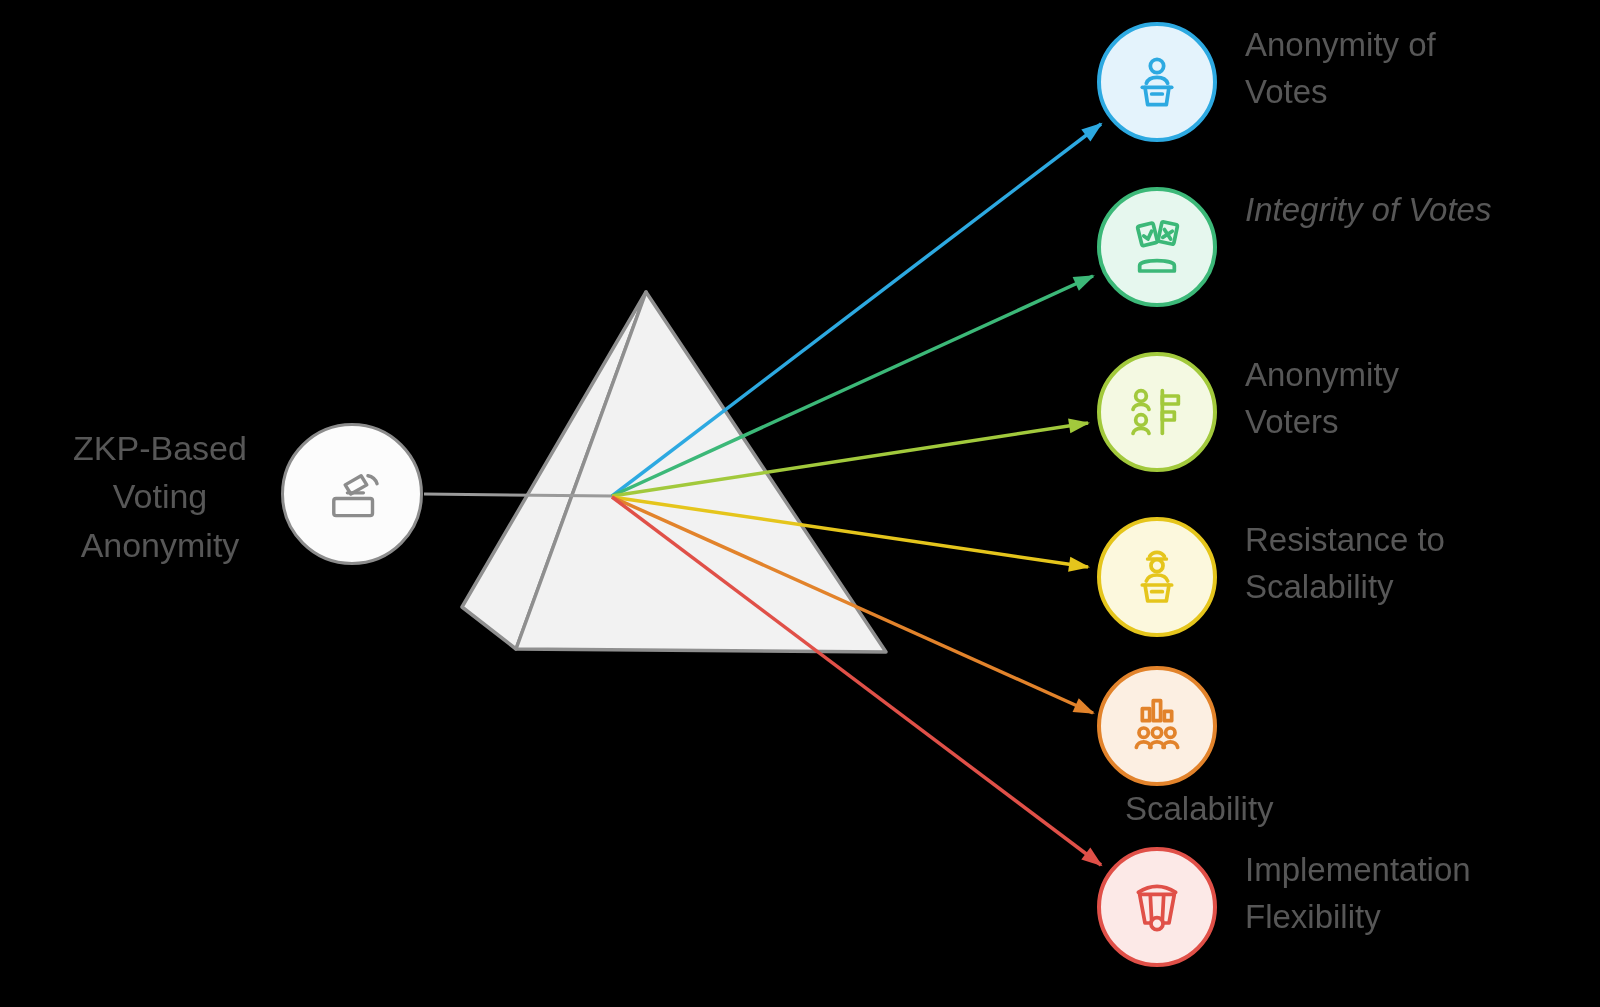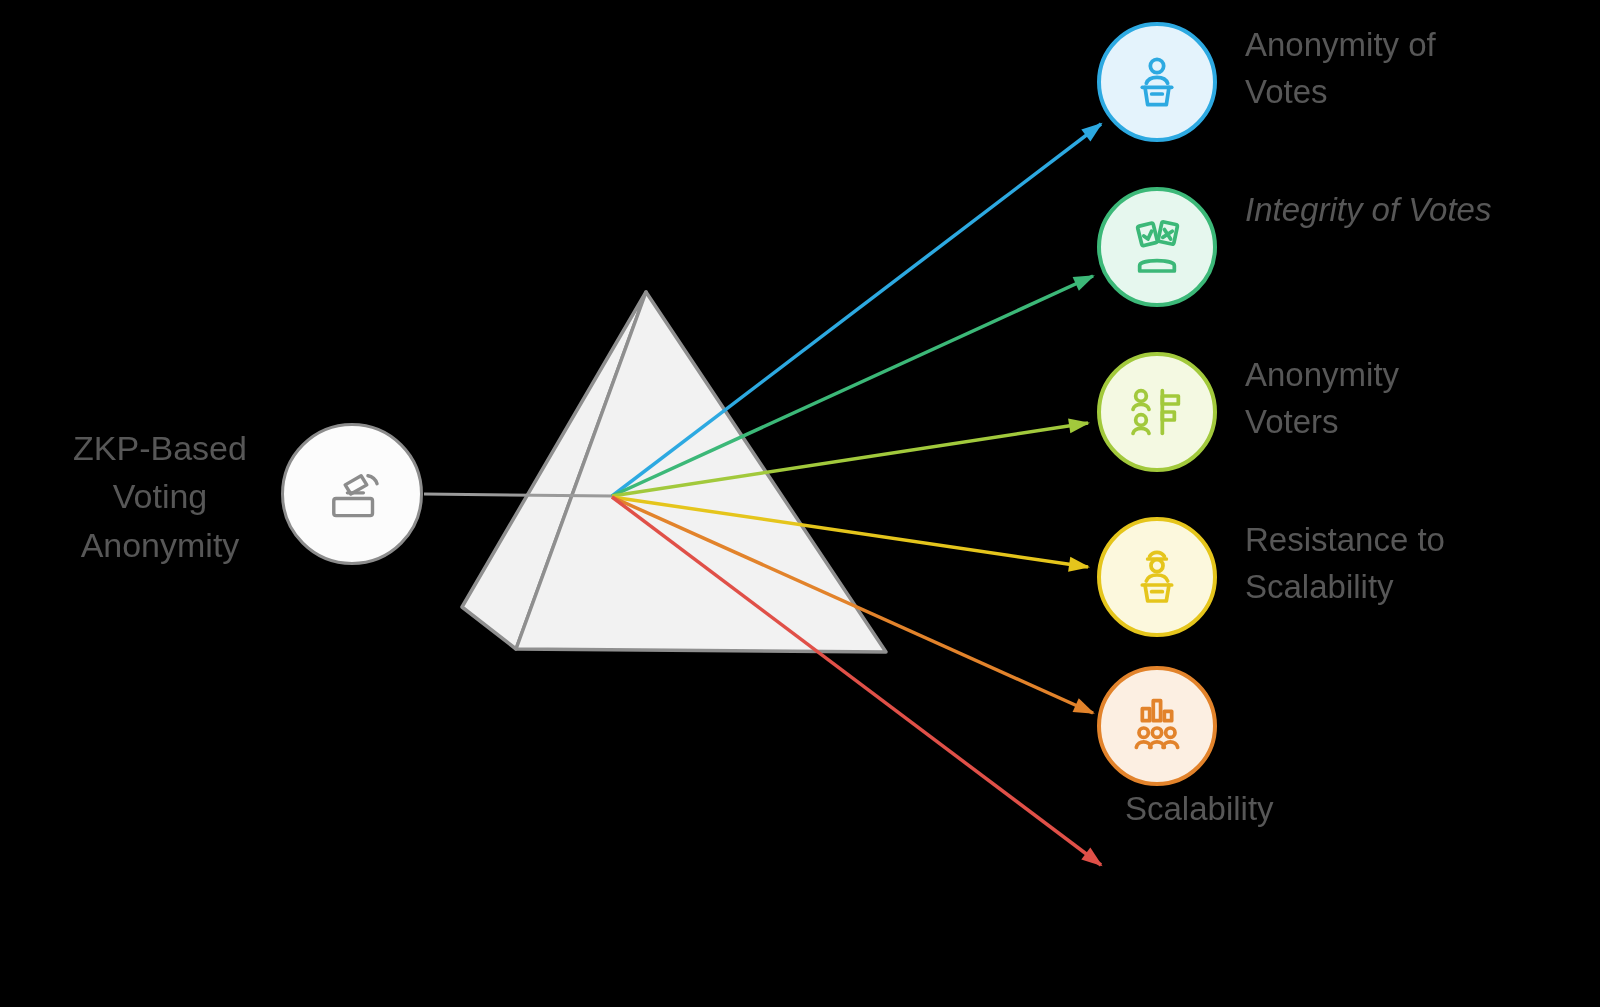--- a/index.html
+++ b/index.html
@@ -158,14 +158,29 @@
         <circle cx="34" cy="29" r="3.5"></circle>
         <path d="M28.5 40 c1 -5.5 10 -5.5 11 0"></path>
       </svg>
     </div>
     <div class="blabel">
       <span>Scalability</span>
       <span></span>
     </div>
   </div>
 
+  <div class="item" style="top: 847px; --c: #e05048; --f: #fce9e7;">
+    <div class="bubble">
+      <svg class="icon" width="64" height="64" viewBox="0 0 48 48" fill="none" stroke="currentColor" stroke-width="2.8" stroke-linecap="round" stroke-linejoin="round">
+        <path d="M10 13 q14 -9 28 0"></path>
+        <path d="M11 14.5 l4 21.5 h18 l4 -21.5 z"></path>
+        <path d="M19 15.5 l1 19"></path>
+        <path d="M29 15.5 l-1 19"></path>
+        <circle cx="24" cy="36.5" r="4.5" style="fill:var(--f,#fff)"></circle>
+      </svg>
+    </div>
+    <div class="blabel">
+      <span>Implementation</span>
+      <span>Flexibility</span>
+    </div>
+  </div>
 
 </div>
 
 </body></html>

